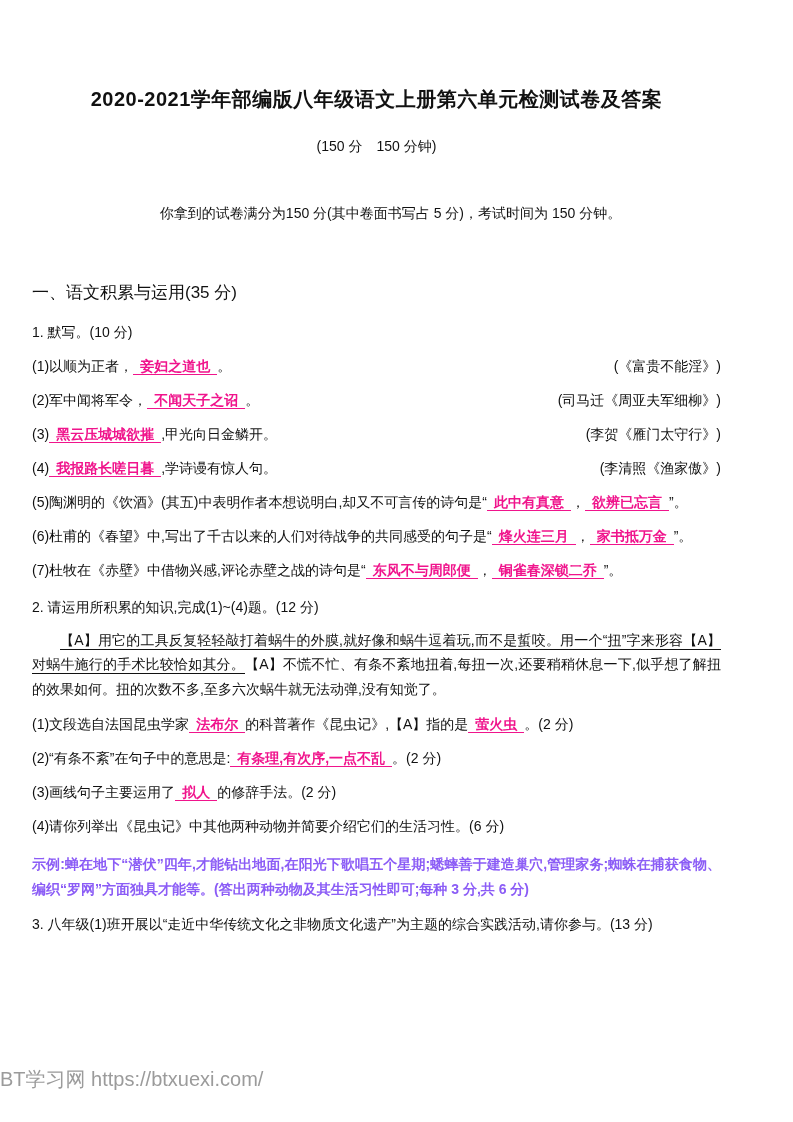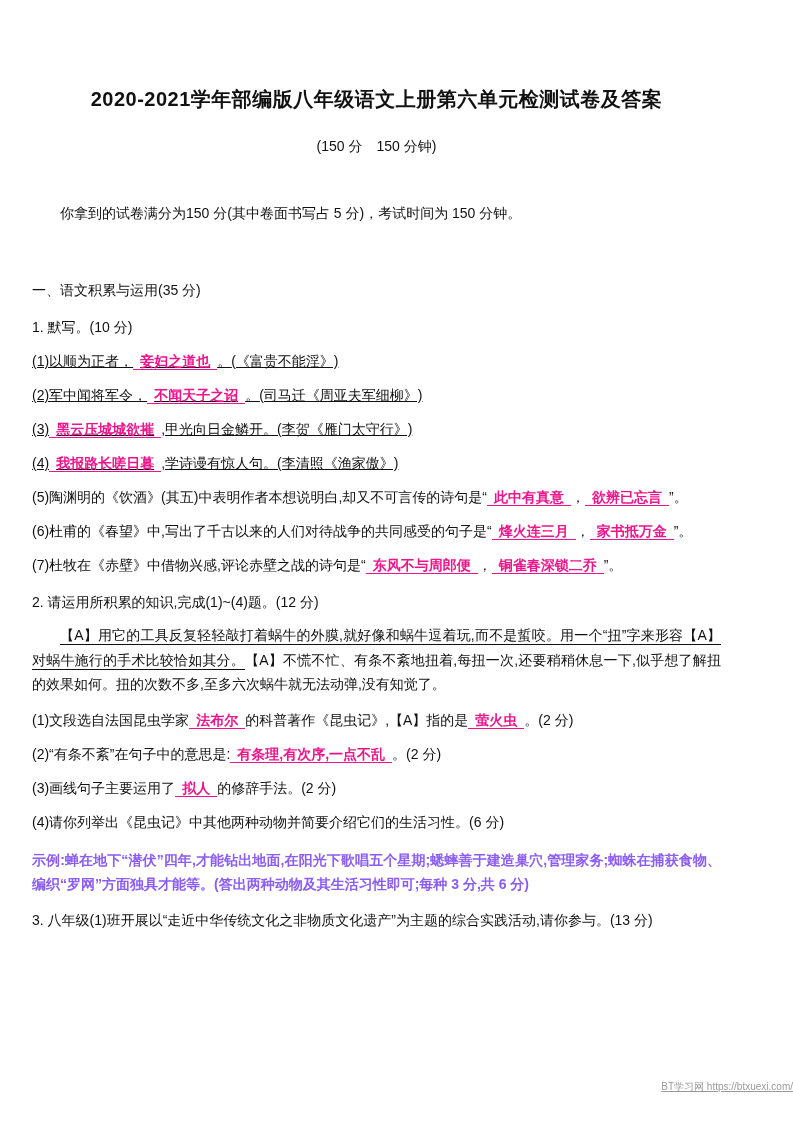--- a/index.html
+++ b/index.html
@@ -17,38 +17,38 @@
   }
   .subtitle { text-align: center; margin: 0 0 16px 0; }
   .score-table { border-collapse: collapse; margin: 0 auto; }
   .score-table td {
     border: 1px solid #000; text-align: center; vertical-align: middle;
     padding: 0; height: 47px; font-size: 14px;
   }
   .score-table td.label { width: 46px; }
   .score-table td.col { width: 38px; }
   .stack { display: inline-block; width: 1em; line-height: 1.35; word-break: break-all; }
-  .intro { margin: 46px 0 0 0; text-indent: 2em; }
-  .sec-heading { margin: 56px 0 0 0; font-weight: 400; font-size: 14px; }
+  .intro { margin: 46px 0 0 0; text-indent: 2em; text-align: center; }
+  .sec-heading { margin: 56px 0 0 0; font-weight: 400; font-size: 17px; }
   .qstem { margin: 16px 0 0 0; }
   .qline { margin: 13px 0 0 0; }
-  .split { display: flex; align-items: baseline; text-decoration: underline; }
+  .split { display: flex; justify-content: space-between; align-items: baseline; }
   .ans {
     color: #f0148c; font-weight: 700;
     border-bottom: 1px solid #f0148c; padding: 0 7px;
   }
   .passage { margin: 10px 0 0 0; text-indent: 2em; line-height: 1.75; text-align: justify; }
   .uline { text-decoration: underline; text-underline-offset: 4px; }
   .note {
     margin: 15px 0 0 0; color: #8b5cf6; font-weight: 700;
     line-height: 1.75; text-align: justify;
   }
   .footer {
     position: absolute; left: 0; right: 0; bottom: 28px;
-    text-align: right; color: #9b9b9b; font-size: 10px; text-decoration: underline;
+    text-align: left; color: #9b9b9b; font-size: 20px;
   }
 </style>
 </head>
 <body>
 
 <div class="paper">
 
   <h1 class="title">2020-2021学年部编版八年级语文上册第六单元检测试卷及答案</h1>
   <div class="subtitle">(150 分　150 分钟)</div>
 

